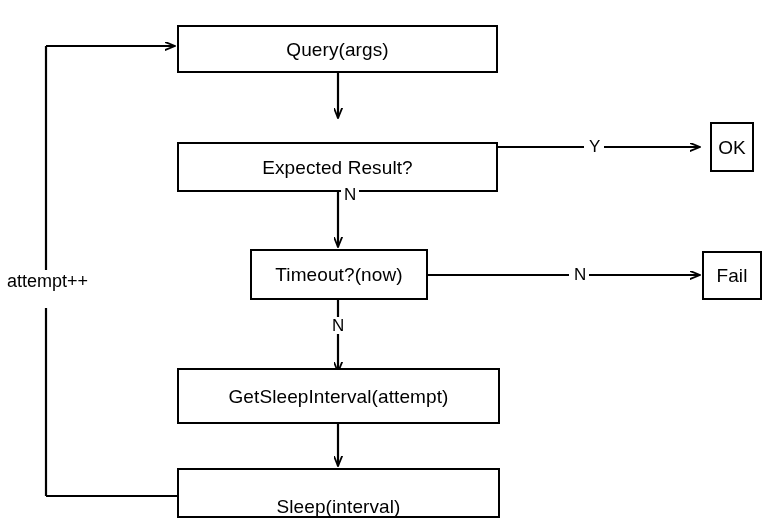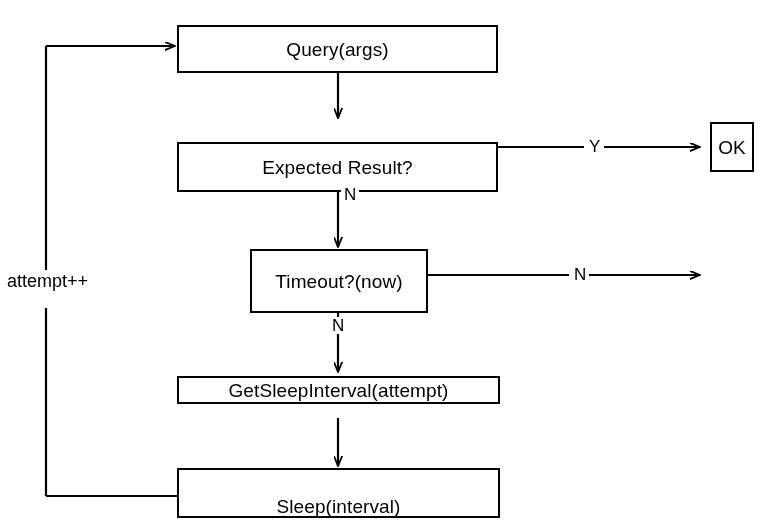--- a/index.html
+++ b/index.html
@@ -100,26 +100,29 @@
   </div>
 
   <div class="node-box" style="left:177px; top:122px; width:321px; height:50px;margin-top:20px;">
     <span class="node-label">Expected Result?</span>
   </div>
 
   <div class="node-box" style="left:702px; top:122px; width:44px; height:50px;margin-left:8px;">
     <span class="node-label">OK</span>
   </div>
 
-  <div class="node-box" style="left:250px; top:249px; width:178px; height:64px;">
+  <div class="node-box" style="left:250px; top:249px; width:178px; height:51px;">
     <span class="node-label">Timeout?(now)</span>
   </div>
 
+  <div class="node-box" style="left:702px; top:251px; width:60px; height:49px;">
+    <span class="node-label">Fail</span>
+  </div>
 
-  <div class="node-box" style="left:177px; top:376px; width:323px; height:28px;">
+  <div class="node-box" style="left:177px; top:368px; width:323px; height:56px;">
     <span class="node-label">GetSleepInterval(attempt)</span>
   </div>
 
   <div class="node-box" style="left:177px; top:468px; width:323px; height:50px;align-items:flex-end;">
     <span class="node-label">Sleep(interval)</span>
   </div>
 
   <span class="edge-label" style="left:586px; top:138px;">Y</span>
 
   <span class="edge-label" style="left:341px; top:186px;">N</span>

